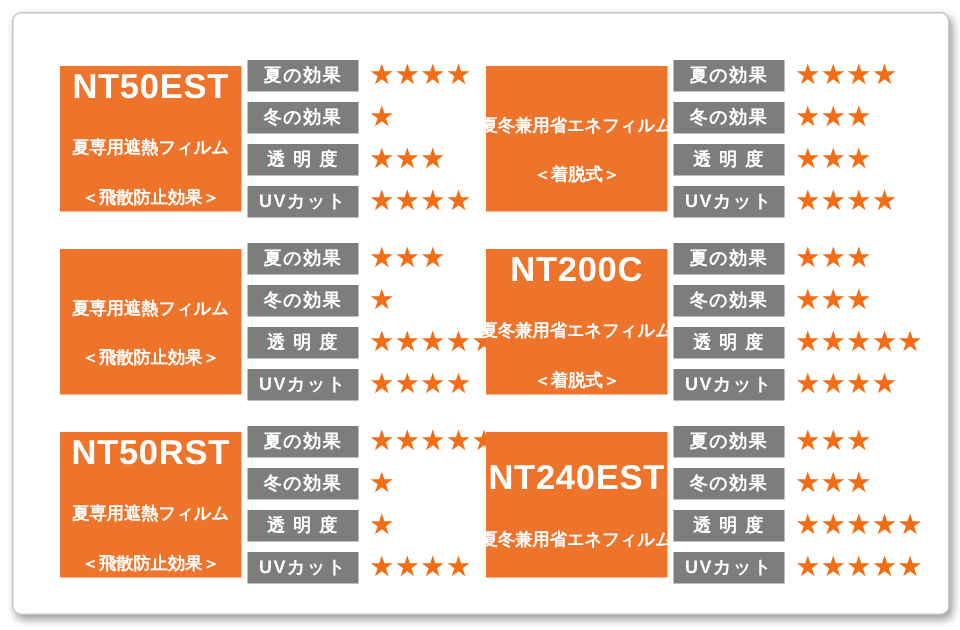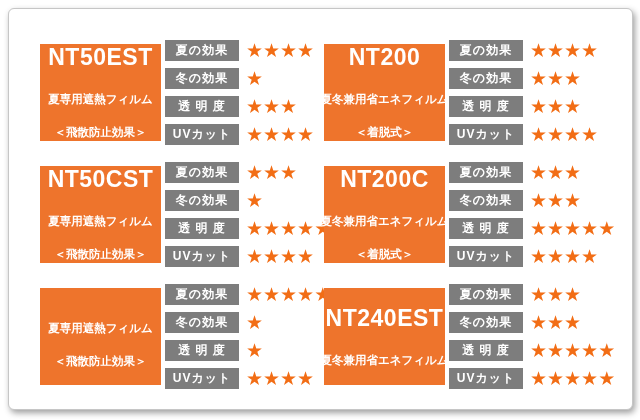--- a/index.html
+++ b/index.html
@@ -103,21 +103,20 @@
         </div>
         <div class="rating-row">
           <span class="rating-label">UVカット</span>
           <span class="stars">★★★★</span>
         </div>
       </div>
     </div>
 
     <div class="card">
       <div class="product-box">
-        <div class="product-name">NT200</div>
         <div class="product-desc">夏冬兼用省エネフィルム</div>
         <div class="product-desc">＜着脱式＞</div>
       </div>
       <div class="ratings">
         <div class="rating-row">
           <span class="rating-label">夏の効果</span>
           <span class="stars">★★★★</span>
         </div>
         <div class="rating-row">
           <span class="rating-label">冬の効果</span>
@@ -129,21 +128,20 @@
         </div>
         <div class="rating-row">
           <span class="rating-label">UVカット</span>
           <span class="stars">★★★★</span>
         </div>
       </div>
     </div>
 
     <div class="card">
       <div class="product-box">
-        <div class="product-name">NT50CST</div>
         <div class="product-desc">夏専用遮熱フィルム</div>
         <div class="product-desc">＜飛散防止効果＞</div>
       </div>
       <div class="ratings">
         <div class="rating-row">
           <span class="rating-label">夏の効果</span>
           <span class="stars">★★★</span>
         </div>
         <div class="rating-row">
           <span class="rating-label">冬の効果</span>
@@ -181,20 +179,21 @@
         </div>
         <div class="rating-row">
           <span class="rating-label">UVカット</span>
           <span class="stars">★★★★</span>
         </div>
       </div>
     </div>
 
     <div class="card">
       <div class="product-box">
+        <div class="product-name">NT50RST</div>
         <div class="product-desc">夏専用遮熱フィルム</div>
         <div class="product-desc">＜飛散防止効果＞</div>
       </div>
       <div class="ratings">
         <div class="rating-row">
           <span class="rating-label">夏の効果</span>
           <span class="stars">★★★★★</span>
         </div>
         <div class="rating-row">
           <span class="rating-label">冬の効果</span>

